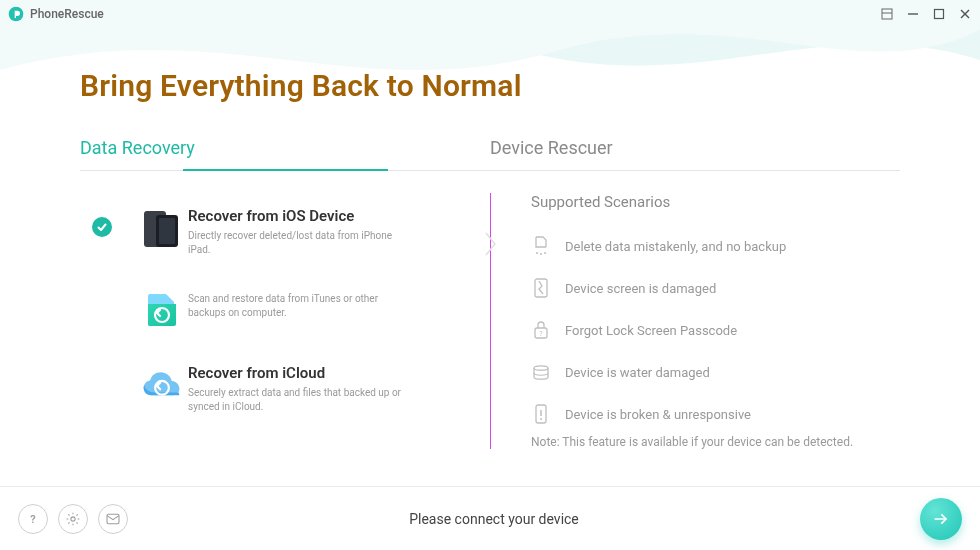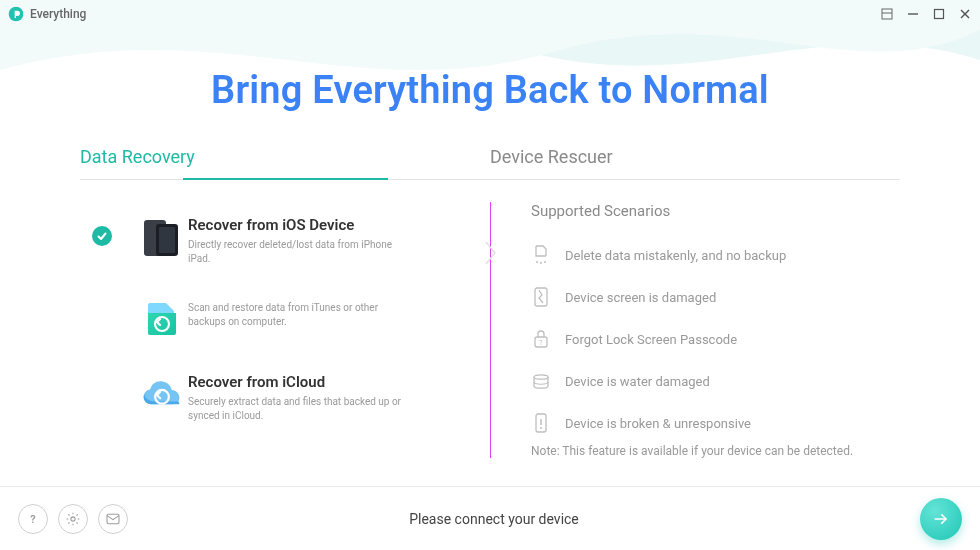--- a/index.html
+++ b/index.html
@@ -19,21 +19,21 @@
       padding: 0 8px;
       position: relative;
       z-index: 2;
     }
     .logo-wrap { display: flex; align-items: center; gap: 6px; }
     .logo-icon { width: 16px; height: 16px; }
     .app-title { font-size: 12px; color: #666; font-weight: 500; }
     .winbtns { margin-left: auto; display: flex; align-items: center; gap: 12px; }
     .winbtn { width: 14px; height: 14px; display: flex; align-items: center; justify-content: center; cursor: default; }
     .main { padding: 40px 80px 0 80px; position: relative; z-index: 2; }
-    .hero-title { text-align: center; font-size: 38px; font-weight: 600; color: #3b82f6; letter-spacing: .2px; }
+    .hero-title { text-align: left; font-size: 30px; font-weight: 600; color: #a16207; letter-spacing: .2px; }
     .tabs { margin-top: 24px; display: flex; border-bottom: 1px solid #e4e4e4; }
     .tab { flex: 1; text-align: left; padding: 10px 0 12px; font-size: 18px; color: #8a8a8a; cursor: pointer; position: relative; }
     .tab.active { color: #1fbaa6; }
     .tab.active::after { content: ""; position: absolute; left: 32%; right: 32%; bottom: -1px; height: 2px; background: #1fbaa6; }
     
     .tab.active::after { left: 25%; right: 25%; }
     .content-row { display: flex; margin-top: 22px; }
     .left-col { width: 50%; padding-right: 24px; position: relative; }
     .right-col { width: 50%; padding-left: 40px; border-left: 1px solid #d946ef; }
     .right-col::before{content:"";} 
@@ -77,21 +77,21 @@
   <path d="M0,30 C180,90 320,-10 520,50 C700,100 820,10 980,60 L980,0 L0,0 Z" fill="#cfeeee"></path>
   <path d="M0,70 C220,10 360,110 560,50 C740,0 860,90 980,30 L980,0 L0,0 Z" fill="#e3f5f5"></path>
 </svg>
 
 <div class="titlebar">
   <div class="logo-wrap">
     <svg class="logo-icon" viewBox="0 0 24 24">
       <circle cx="12" cy="12" r="11" fill="#23c2b0"></circle>
       <path d="M10 7h4a4 4 0 010 8h-2v3h-2V7z" fill="#fff"></path>
     </svg>
-    <span class="app-title">Everything</span>
+    <span class="app-title">PhoneRescue</span>
   </div>
   <div class="winbtns">
     <span class="winbtn">
       <svg width="12" height="12" viewBox="0 0 12 12">
           <rect x="1" y="1" width="10" height="10" fill="none" stroke="#666" stroke-width="1"></rect>
           <line x1="1" y1="5" x2="11" y2="5" stroke="#666"></line>
         </svg>
     </span>
     <span class="winbtn">
       <svg width="12" height="12" viewBox="0 0 12 12">

